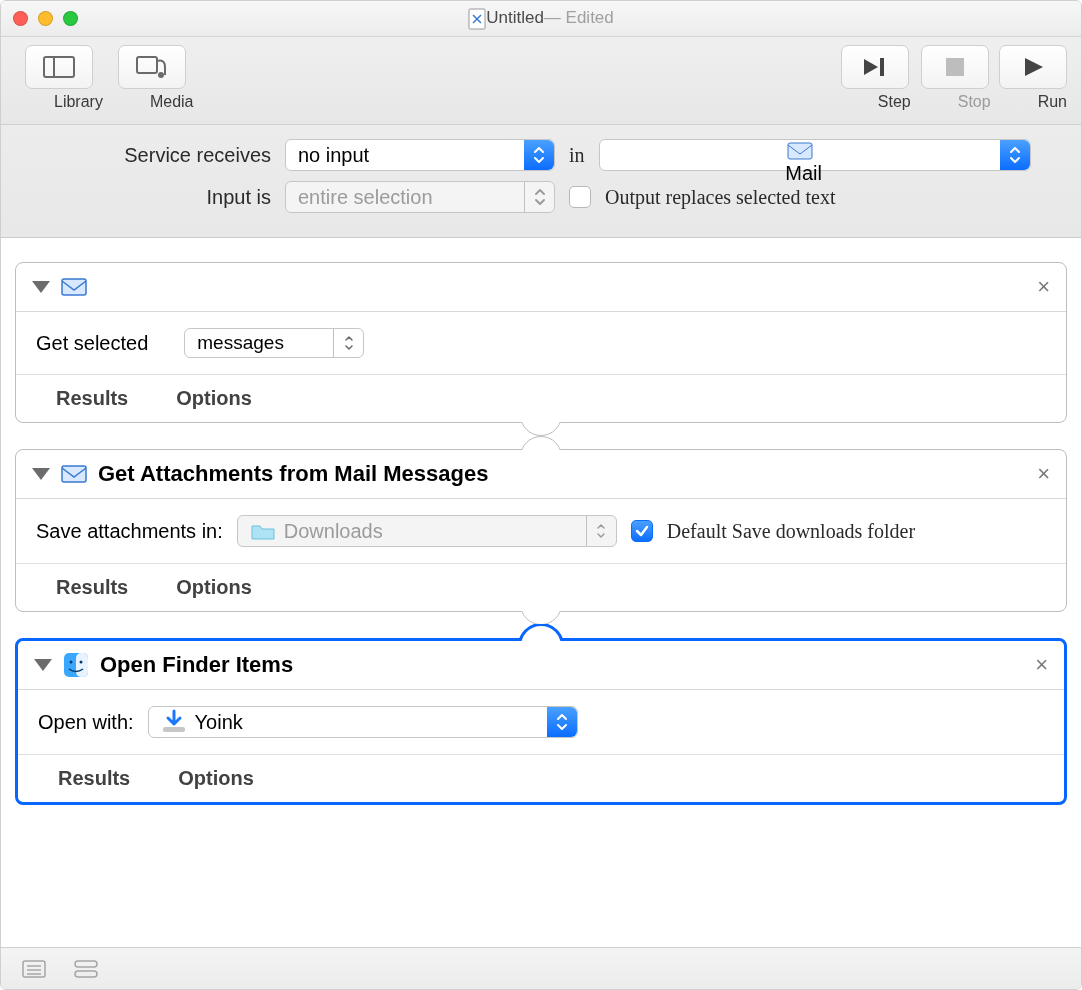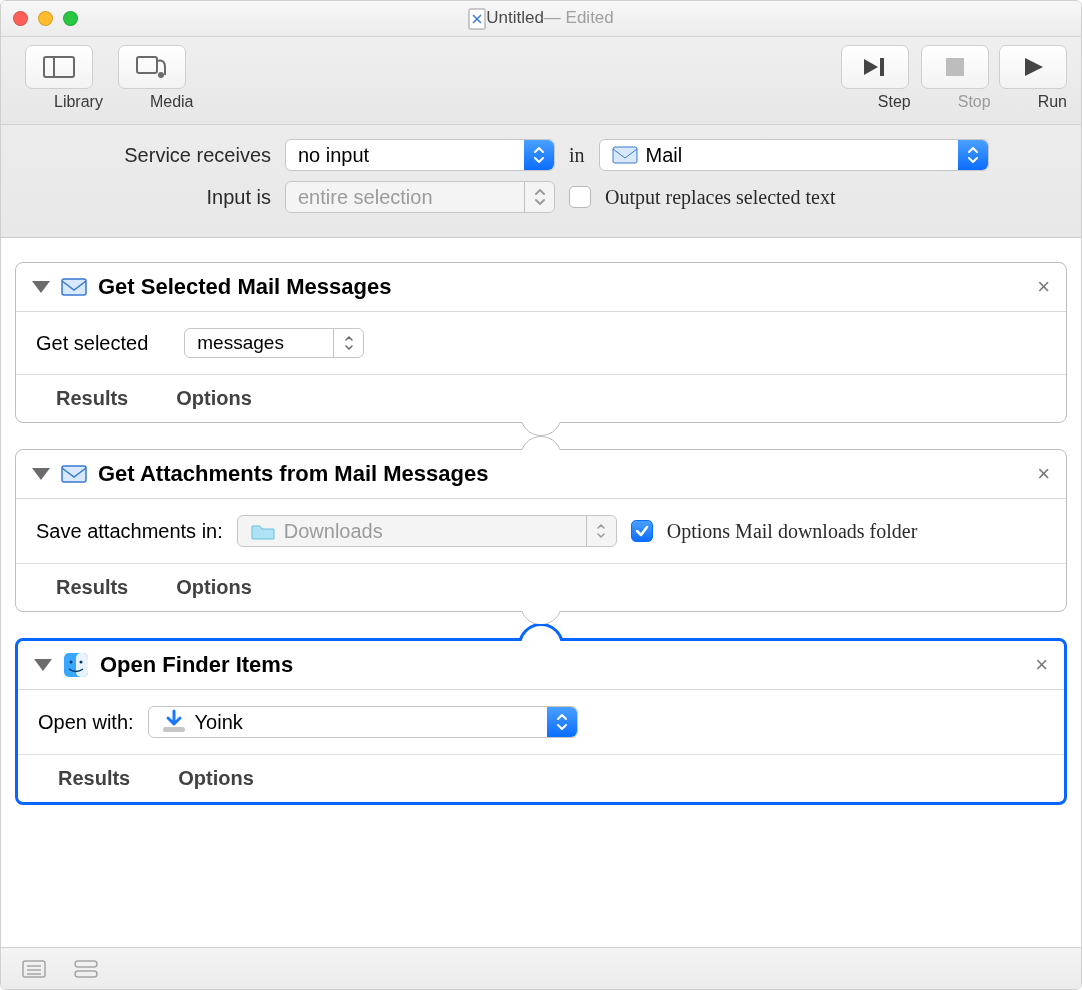--- a/index.html
+++ b/index.html
@@ -76,21 +76,21 @@
   .notch-in{position:absolute;left:50%;transform:translateX(-50%);top:-17px;width:56px;height:17px;overflow:hidden;}
   .notch-in::before{content:"";position:absolute;left:50%;bottom:-28px;transform:translateX(-50%);width:40px;height:40px;border:1px solid #bdbdbd;border-radius:50%;background:#fff;}
   .action.selected .notch-in::before{border:3px solid var(--blue2);}
 
   .app-icon{width:28px;height:28px;}
 
   
   .statusbar{height:42px;border-top:1px solid #d0d0d0;background:linear-gradient(#f4f4f4,#ececec);display:flex;align-items:center;gap:26px;padding:0 20px;}
   .sb-icon{width:26px;height:22px;display:flex;align-items:center;justify-content:center;opacity:0.55;}
 
-  .w-270{width:270px;} .w-390{width:390px;} .w-180{width:180px;margin-left:22px;} .w-430{width:430px;}
+  .w-270{width:270px;} .w-390{width:432px;flex-direction:column;} .w-180{width:180px;margin-left:22px;} .w-430{width:430px;}
   .w-380{width:380px;}
 
 </style>
 </head>
 <body>
 
 <div class="titlebar">
   <div class="traffic">
     <div class="tl red"></div>
     <div class="tl yellow"></div>
@@ -204,21 +204,20 @@
 
   <div class="action">
     <div class="action-header">
       <div class="disclosure"></div>
       <span class="app-icon">
         <svg viewBox="0 0 28 28">
             <rect x="2" y="6" width="24" height="16" rx="2" fill="#d8e9ff" stroke="#3a79d0" stroke-width="1.5"></rect>
             <path d="M2 8 L14 17 L26 8" fill="none" stroke="#3a79d0" stroke-width="1.5"></path>
           </svg>
       </span>
-      <span class="action-title">Get Selected Mail Messages</span>
       <span class="action-close">×</span>
     </div>
     <div class="action-body">
       <span>Get selected</span>
       <div class="select small w-180">
         <span>messages</span>
         <div class="cap">
             <svg width="12" height="16">
               <path d="M3 5 L6 2 L9 5 M3 11 L6 14 L9 11" fill="none" stroke="#6a6a6a" stroke-width="1.5" stroke-linecap="round" stroke-linejoin="round"></path>
             </svg>
@@ -258,21 +257,21 @@
             <svg width="12" height="16">
               <path d="M3 5 L6 2 L9 5 M3 11 L6 14 L9 11" fill="none" stroke="#bcbcbc" stroke-width="1.5" stroke-linecap="round" stroke-linejoin="round"></path>
             </svg>
           </div>
       </div>
       <span class="chk checked">
         <svg viewBox="0 0 16 16">
             <path d="M3 8 L7 12 L13 4" fill="none" stroke="#fff" stroke-width="2.5" stroke-linecap="round" stroke-linejoin="round"></path>
           </svg>
       </span>
-      <span class="hf-text">Options Mail downloads folder</span>
+      <span class="hf-text">Default Save downloads folder</span>
     </div>
     <div class="action-footer">
       <span>Results</span>
       <span>Options</span>
     </div>
     <div class="notch"></div>
   </div>
 
   <div class="action selected">
     <div class="notch-in"></div>

